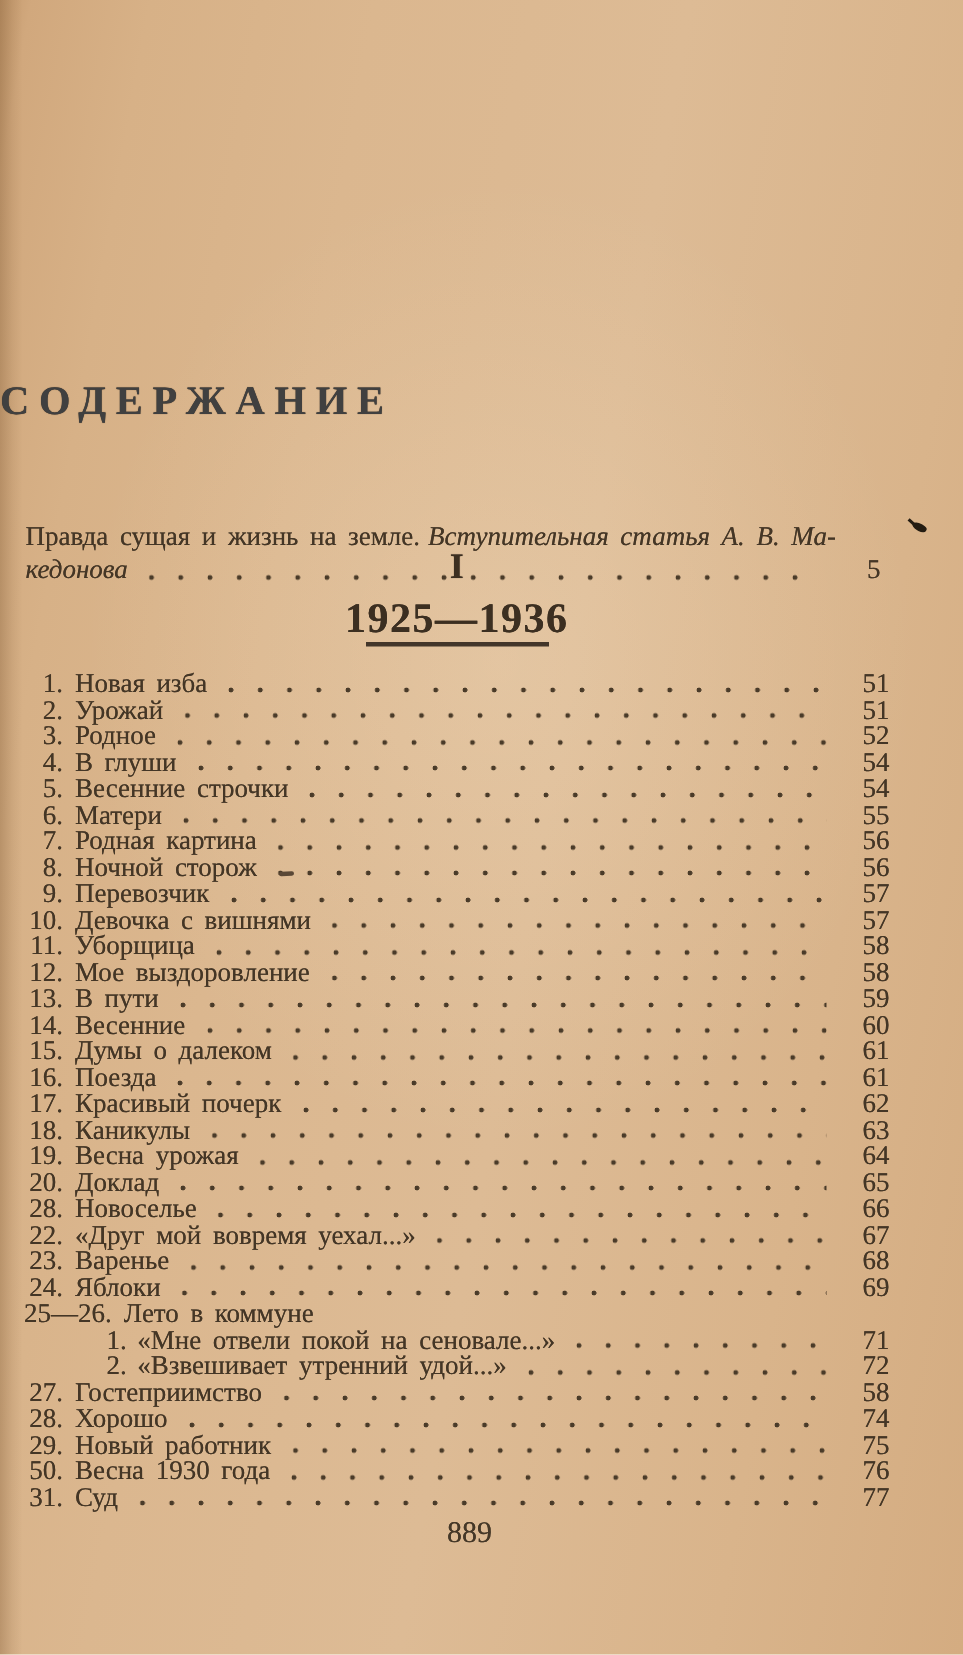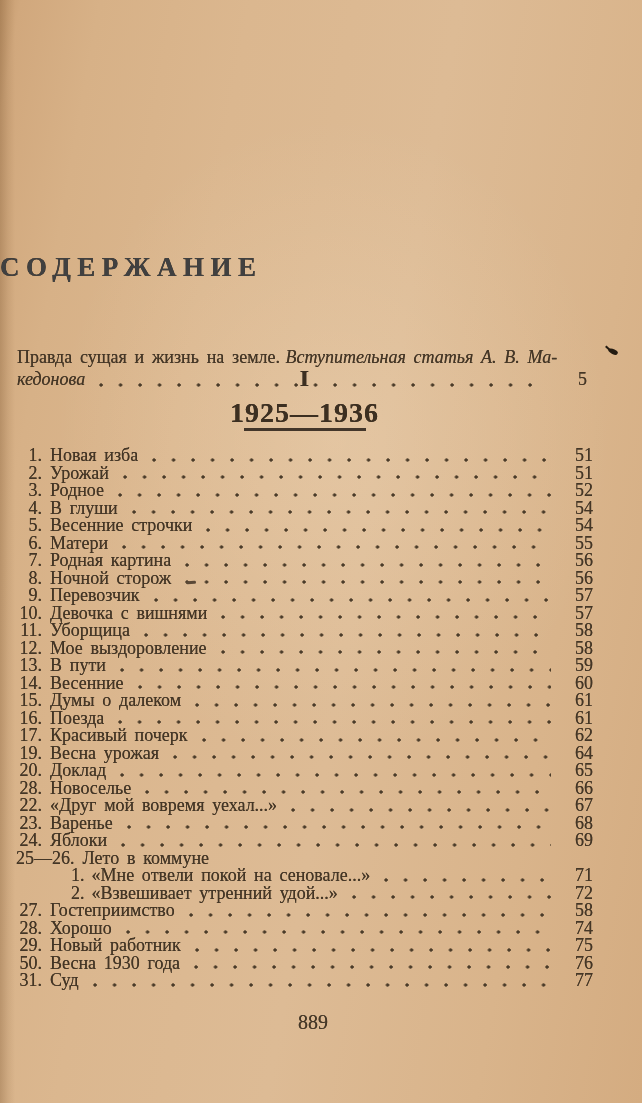--- a/index.html
+++ b/index.html
@@ -183,20 +183,26 @@
     <span class="leader"></span>
     <span class="pg">61</span>
   </div>
     <div class="row">
     <span class="num">17.</span>
     <span class="ttl">Красивый почерк</span>
     <span class="leader"></span>
     <span class="pg">62</span>
   </div>
     <div class="row">
+    <span class="num">18.</span>
+    <span class="ttl">Каникулы</span>
+    <span class="leader"></span>
+    <span class="pg">63</span>
+  </div>
+    <div class="row">
     <span class="num">19.</span>
     <span class="ttl">Весна урожая</span>
     <span class="leader"></span>
     <span class="pg">64</span>
   </div>
     <div class="row">
     <span class="num">20.</span>
     <span class="ttl">Доклад</span>
     <span class="leader"></span>
     <span class="pg">65</span>

